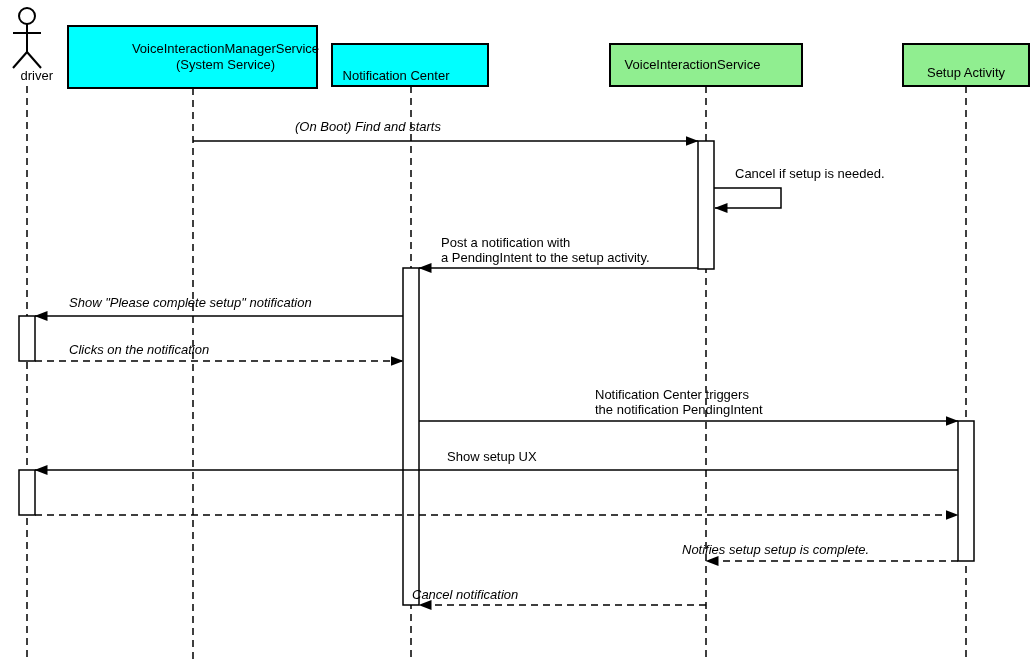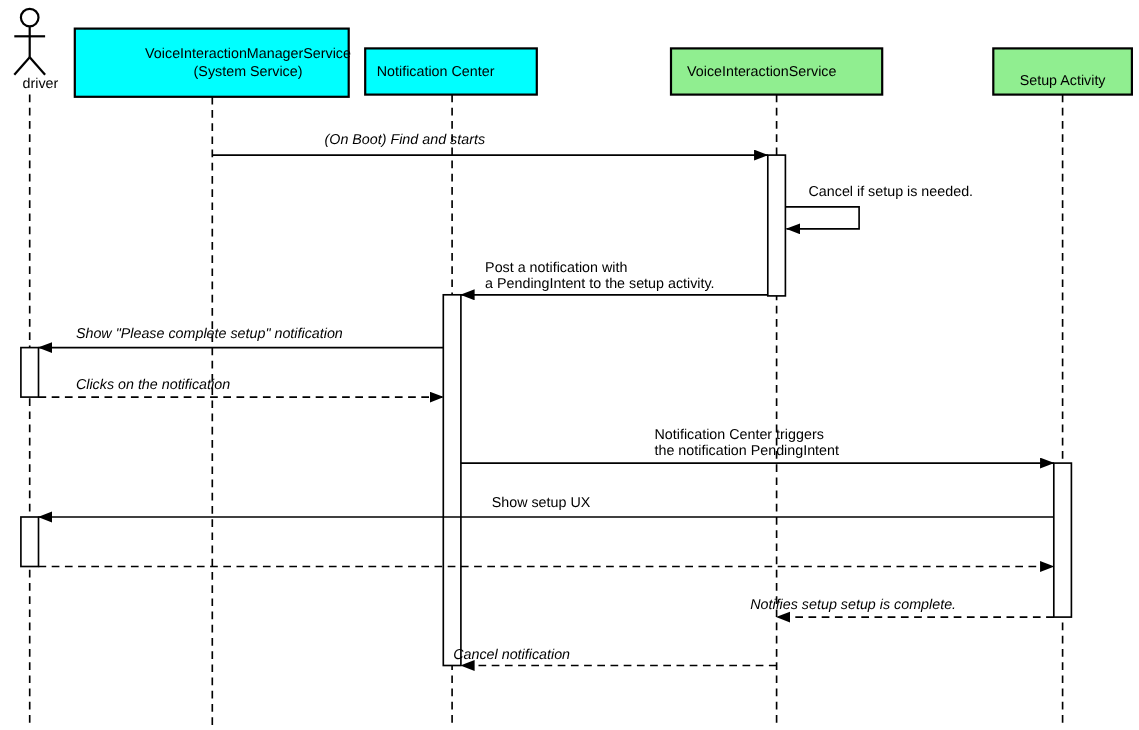--- a/index.html
+++ b/index.html
@@ -66,21 +66,21 @@
       <line x1="35" y1="515" x2="958" y2="515" marker-end="url(#ah)" stroke-dasharray="7,5"></line>
       <line x1="958" y1="561" x2="706" y2="561" marker-end="url(#ah)" stroke-dasharray="7,5"></line>
       <line x1="706" y1="605" x2="419" y2="605" marker-end="url(#ah)" stroke-dasharray="7,5"></line>
     </g>
   </svg>
 
   <div class="actor-label" style="left:1px;top:68px;width:52px;">driver</div>
 
   <div class="plabel" style="left:68px;top:26px;width:249px;height:62px;margin-left:33px;">VoiceInteractionManagerService
 (System Service)</div>
-  <div class="plabel" style="left:332px;top:44px;width:128px;height:42px;">Notification Center</div>
+  <div class="plabel" style="left:332px;top:55px;width:128px;height:42px;">Notification Center</div>
   <div class="plabel" style="left:610px;top:44px;width:165px;height:42px;">VoiceInteractionService</div>
   <div class="plabel" style="left:903px;top:44px;width:126px;height:58px;">Setup Activity</div>
 
   <div class="lbl center" style="left:295px;top:119px;width:300px;">(On Boot) Find and starts</div>
   <div class="lbl" style="left:735px;top:166px;">Cancel if setup is needed.</div>
   <div class="lbl" style="left:441px;top:235px;">Post a notification with
 a PendingIntent to the setup activity.</div>
   <div class="lbl center" style="left:69px;top:295px;width:300px;">Show "Please complete setup" notification</div>
   <div class="lbl center" style="left:69px;top:342px;width:300px;">Clicks on the notification</div>
   <div class="lbl" style="left:595px;top:387px;">Notification Center triggers

